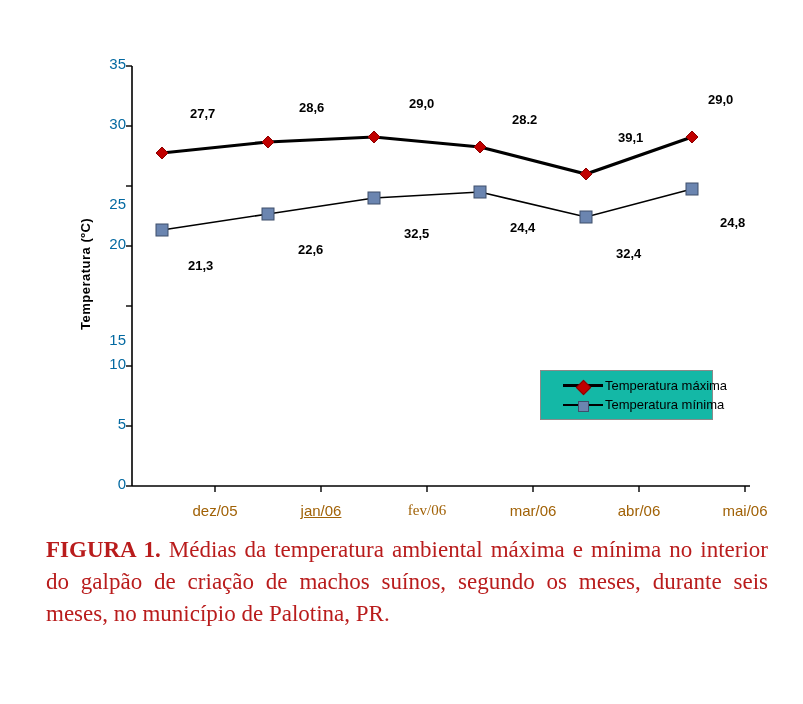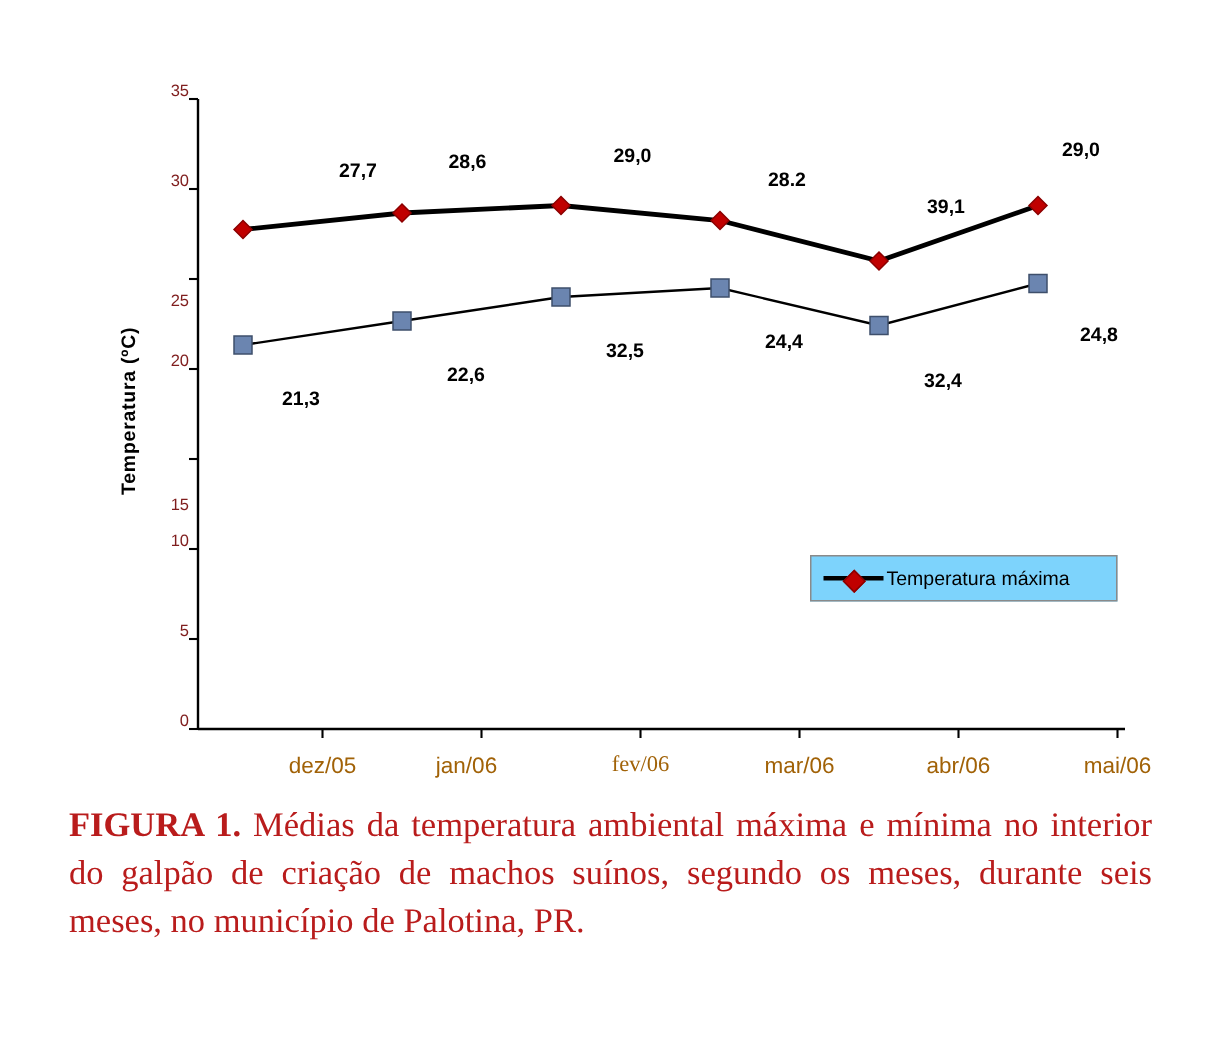--- a/index.html
+++ b/index.html
@@ -37,22 +37,22 @@
     font-size: 13px;
     font-weight: bold;
     color: #000;
     letter-spacing: 0.5px;
     transform: rotate(-90deg);
     transform-origin: left top;
     white-space: nowrap;
   }
   .tick-label {
     position: absolute;
-    font-size: 11px;
-    color: #7f1d1d;
+    font-size: 15px;
+    color: #0369a1;
     text-align: right;
     white-space: nowrap;
   }
   .cat-label {
     position: absolute;
     font-size: 15px;
     color: #a16207;
     text-align: center;
     white-space: nowrap;
   }
@@ -61,24 +61,24 @@
     font-size: 13px;
     font-weight: bold;
     color: #000;
     white-space: nowrap;
   }
   
   #legend {
     position: absolute;
     left: 480px;
     top: 340px;
-    width: 205px;
+    width: 173px;
     border: 1px solid #8a8a8a;
-    background: #7dd3fc;
-    padding: 5px 6px;
+    background: #14b8a6;
+    padding: 5px 20px;
     box-sizing: border-box;
   }
   .legend-row {
     display: flex;
     align-items: center;
     height: 19px;
   }
   .legend-sym {
     width: 44px;
     height: 14px;
@@ -135,21 +135,21 @@
     <div class="tick-label" style="left: 30px; top: 25px; width: 36px;">35</div>
     <div class="tick-label" style="left: 30px; top: 85px; width: 36px;">30</div>
     <div class="tick-label" style="left: 30px; top: 145px; width: 36px; margin-top: 20px;">25</div>
     <div class="tick-label" style="left: 30px; top: 205px; width: 36px;">20</div>
     <div class="tick-label" style="left: 30px; top: 265px; width: 36px; margin-top: 36px;">15</div>
     <div class="tick-label" style="left: 30px; top: 325px; width: 36px;">10</div>
     <div class="tick-label" style="left: 30px; top: 385px; width: 36px;">5</div>
     <div class="tick-label" style="left: 30px; top: 445px; width: 36px;">0</div>
 
     <div class="cat-label" style="left: 100px; top: 472px; width: 110px;">dez/05</div>
-    <div class="cat-label" style="left: 196px; top: 472px; width: 110px;">jan/06</div>
+    <div class="cat-label" style="left: 206px; top: 472px; width: 110px; text-decoration: underline;">jan/06</div>
     <div class="cat-label" style="left: 312px; top: 472px; width: 110px; font-family: Liberation Serif, serif;">fev/06</div>
     <div class="cat-label" style="left: 418px; top: 472px; width: 110px;">mar/06</div>
     <div class="cat-label" style="left: 524px; top: 472px; width: 110px;">abr/06</div>
     <div class="cat-label" style="left: 630px; top: 472px; width: 110px;">mai/06</div>
 
     <svg id="plot-svg" width="700" height="500" viewBox="0 0 700 500">
 
       <line x1="72" y1="36" x2="72" y2="456" stroke="#000000" stroke-width="1.6"></line>
       <line x1="72" y1="456" x2="690" y2="456" stroke="#000000" stroke-width="1.6"></line>
 
@@ -183,21 +183,21 @@
       <g>
         <rect x="96" y="194" width="12" height="12" fill="#6B85B0" stroke="#3E4F6B" stroke-width="1"></rect>
         <rect x="202" y="178" width="12" height="12" fill="#6B85B0" stroke="#3E4F6B" stroke-width="1"></rect>
         <rect x="308" y="162" width="12" height="12" fill="#6B85B0" stroke="#3E4F6B" stroke-width="1"></rect>
         <rect x="414" y="156" width="12" height="12" fill="#6B85B0" stroke="#3E4F6B" stroke-width="1"></rect>
         <rect x="520" y="181" width="12" height="12" fill="#6B85B0" stroke="#3E4F6B" stroke-width="1"></rect>
         <rect x="626" y="153" width="12" height="12" fill="#6B85B0" stroke="#3E4F6B" stroke-width="1"></rect>
       </g>
     </svg>
 
-    <div class="pt-label" style="left: 130px; top: 76px; margin-left: 36px;">27,7</div>
+    <div class="pt-label" style="left: 130px; top: 76px;">27,7</div>
     <div class="pt-label" style="left: 239px; top: 70px;">28,6</div>
     <div class="pt-label" style="left: 349px; top: 66px;">29,0</div>
     <div class="pt-label" style="left: 452px; top: 82px;">28.2</div>
     <div class="pt-label" style="left: 558px; top: 100px;">39,1</div>
     <div class="pt-label" style="left: 648px; top: 62px;">29,0</div>
 
     <div class="pt-label" style="left: 128px; top: 228px;">21,3</div>
     <div class="pt-label" style="left: 238px; top: 212px;">22,6</div>
     <div class="pt-label" style="left: 344px; top: 196px;">32,5</div>
     <div class="pt-label" style="left: 450px; top: 190px;">24,4</div>
@@ -205,20 +205,27 @@
     <div class="pt-label" style="left: 660px; top: 185px;">24,8</div>
 
     <div id="legend">
       <div class="legend-row">
         <span class="legend-sym">
           <span class="legend-line" style="background:#000000; height:3px; top:5px;"></span>
           <span class="legend-marker diamond" style="background:#C00000; border:1px solid #8B0000;"></span>
         </span>
         <span class="legend-text">Temperatura máxima</span>
       </div>
+      <div class="legend-row">
+        <span class="legend-sym">
+          <span class="legend-line" style="background:#000000;"></span>
+          <span class="legend-marker" style="background:#6B85B0; border:1px solid #3E4F6B;"></span>
+        </span>
+        <span class="legend-text">Temperatura mínima</span>
+      </div>
     </div>
 
   </div>
 
   <div id="caption">
     <span class="cap-lead">FIGURA 1.</span><span> Médias da temperatura ambiental máxima e mínima no interior do galpão de criação de machos suínos, segundo os meses, durante seis meses, no município de Palotina, PR.</span>
   </div>
 
 </div>
 

